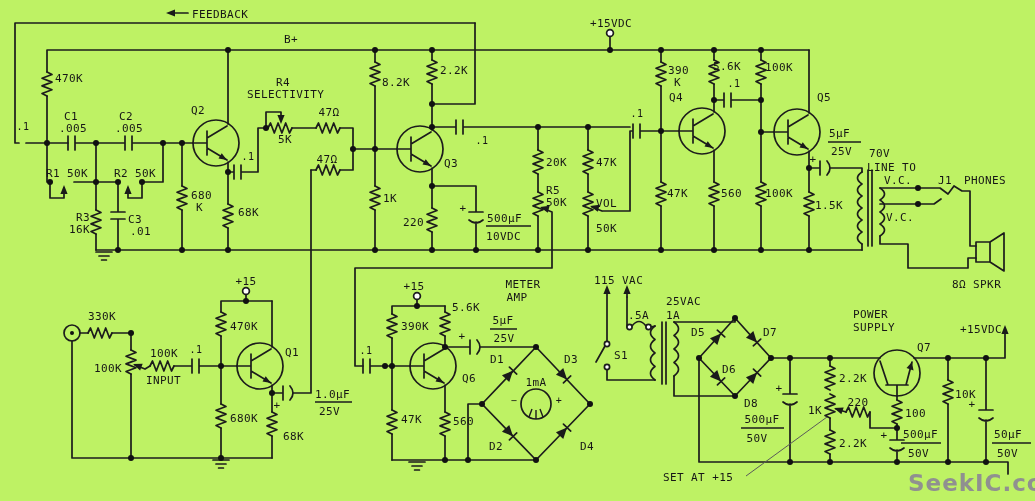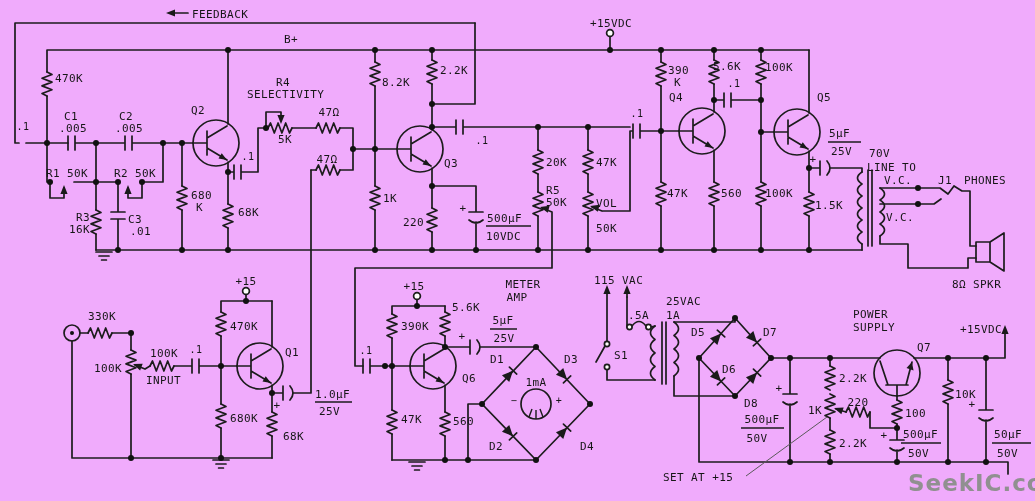--- a/index.html
+++ b/index.html
@@ -1,16 +1,16 @@
 <!DOCTYPE html>
 <html><head>
 <meta charset="utf-8">
 <style>
   html,body{margin:0;padding:0;background:#ffffff;}
-  .stage{position:relative;width:1035px;height:501px;background:#f0abfc;overflow:hidden;}
+  .stage{position:relative;width:1035px;height:501px;background:#bef264;overflow:hidden;}
   svg{display:block;}
   .w{stroke:#1c1c1c;stroke-width:1.7;fill:none;stroke-linecap:round;stroke-linejoin:round;}
   .thin{stroke:#5a5a5a;stroke-width:1;fill:none;}
   .bar{stroke:#1c1c1c;stroke-width:1.4;fill:none;}
   .dot{fill:#111;}
   .term{fill:#fdfdfb;stroke:#1c1c1c;stroke-width:1.7;}
   text{font-family:"DejaVu Sans Mono","Liberation Mono",monospace;font-size:11px;fill:#161616;letter-spacing:.4px;}
   .s10{font-size:10px;}
   .mid{text-anchor:middle;}
   .end{text-anchor:end;}

